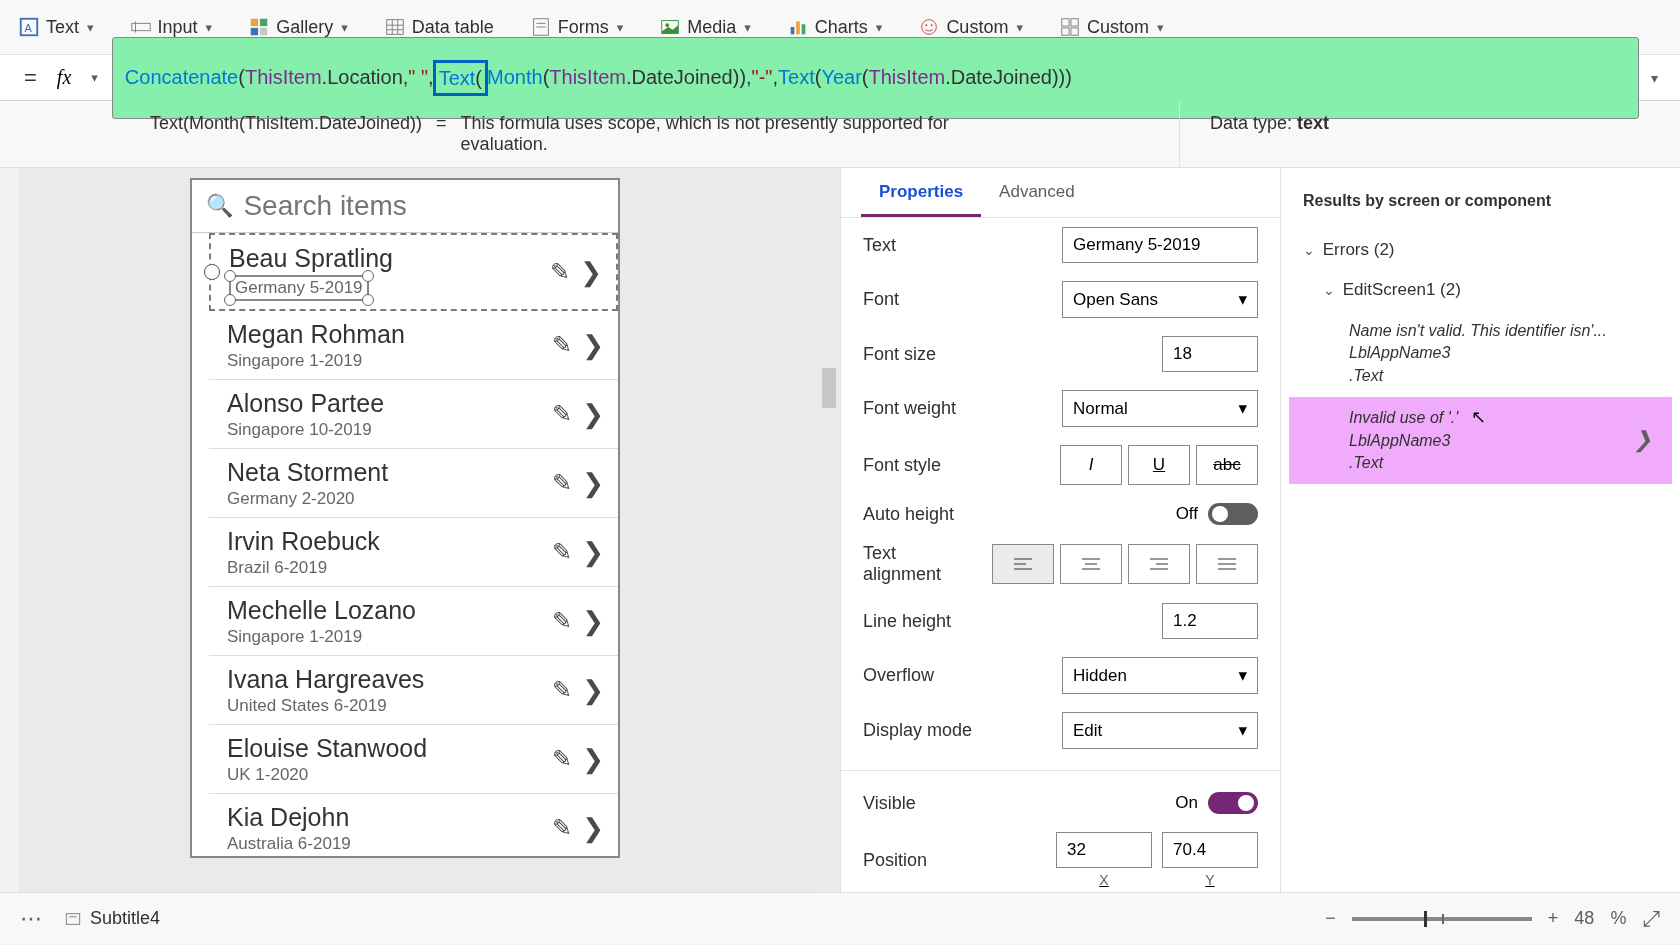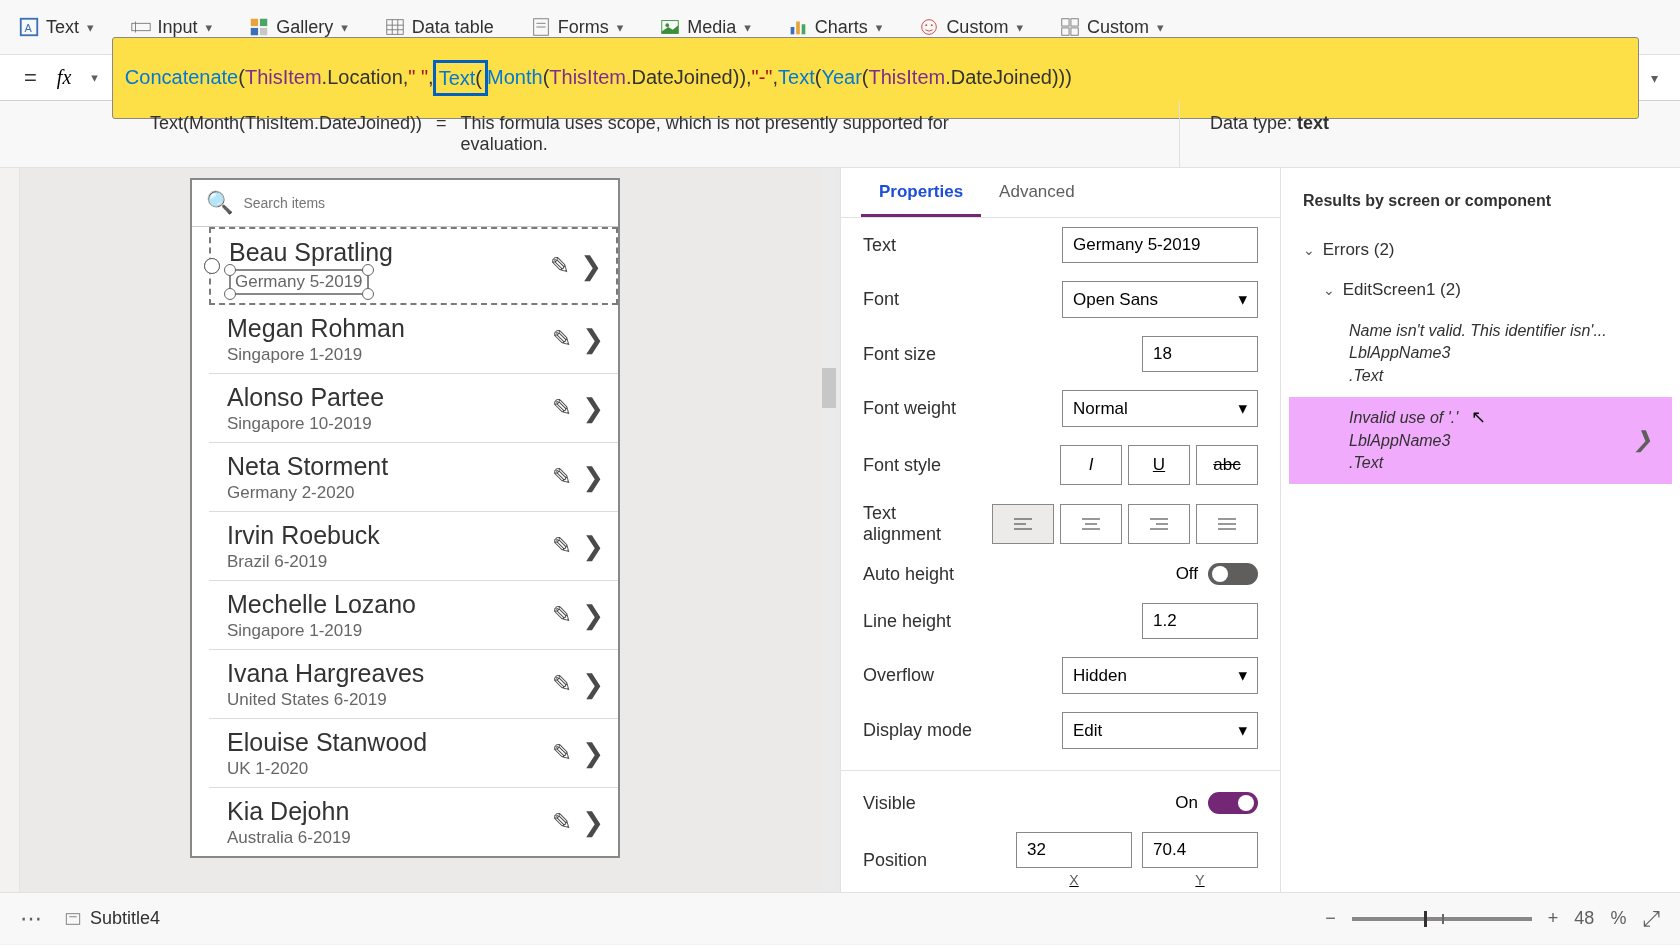--- a/index.html
+++ b/index.html
@@ -8,21 +8,21 @@
 
 .ribbon { background: #f8f8f8; border-bottom: 1px solid #e1e1e1; display: flex; align-items: center; padding: 6px 10px; gap: 20px; height: 55px; }
 .ribbon-item { display: flex; align-items: center; gap: 6px; font-size: 18px; color: #323130; cursor: pointer; padding: 4px 8px; }
 .chevron-small { font-size: 13px; color: #605e5c; margin-left: 2px; }
 
 
 .formula-row { display: flex; align-items: center; background: #fff; border-bottom: 1px solid #d2d0ce; height: 46px; padding: 0 10px; }
 .fx-eq { font-size: 22px; color: #323130; padding: 0 14px; }
 .fx-label { font-family: "Segoe UI", serif; font-style: italic; font-size: 20px; padding: 0 6px; }
 .fx-chev { font-size: 13px; color: #605e5c; padding: 0 14px; }
-.formula-input { flex: 1; border: 1px solid #8a8886; border-radius: 3px; padding: 6px 12px; font-family: Consolas, monospace; font-size: 20px; background: #fde047; display: flex; align-items: center; overflow: hidden; white-space: nowrap; }
+.formula-input { flex: 1; border: 1px solid #8a8886; border-radius: 3px; padding: 6px 12px; font-family: Consolas, monospace; font-size: 20px; background: #86efac; display: flex; align-items: center; overflow: hidden; white-space: nowrap; }
 .formula-input .tok-fn { color: #0078d4; }
 .formula-input .tok-this { color: #7b2d8e; }
 .formula-input .tok-str { color: #a31515; }
 .formula-input .tok-plain { color: #333; }
 .selbox { border: 3px solid #0061c3; padding: 0 3px; margin: 16px -1px; display: inline-block; line-height: 30px; }
 .formula-expand { padding: 0 12px; font-size: 14px; color: #605e5c; }
 
 
 .tooltip-strip { display: flex; background: #f8f8f8; border-bottom: 1px solid #e1e1e1; font-size: 18px; color: #323130; }
 .tooltip-left { padding: 12px 20px 12px 150px; border-right: 1px solid #e1e1e1; display: flex; flex: 1; gap: 14px; }
@@ -31,21 +31,21 @@
 .tooltip-right { padding: 12px 30px; white-space: nowrap; width: 500px; }
 .tooltip-right b { font-weight: 600; }
 
 
 .workspace { display: flex; height: calc(100% - 55px - 46px - 68px - 52px); }
 .left-rail { width: 20px; background: #f3f2f1; border-right: 1px solid #e5e5e5; }
 .canvas-area { flex: 1; background: #eceae8; position: relative; display: flex; padding: 10px 20px 0 170px; }
 .gallery-box { width: 430px; background: #fff; border: 2px solid #888; height: 680px; overflow: hidden; position: relative; }
 .search-wrap { border-bottom: 1px solid #ccc; padding: 10px 14px; display: flex; align-items: center; gap: 10px; }
 .search-icon { font-size: 22px; color: #333; }
-.search-field { flex: 1; border: none; font-size: 14px; color: #767676; outline: none; }
+.search-field { flex: 1; border: none; font-size: 28px; color: #767676; outline: none; }
 .glist { overflow-y: auto; height: calc(100% - 56px); }
 .gitem { border-bottom: 1px solid #dcdcdc; padding: 8px 14px 8px 18px; display: flex; align-items: center; position: relative; margin-left: 17px; }
 .gitem.selected { border: 2px dashed #7a7a7a; }
 .gitem.selected::before, .gitem.selected::after { content:""; position:absolute; width:14px; height:14px; border:1px solid #666; border-radius:50%; background:#fff; left:-7px; }
 .gitem.selected::before { top: 50%; transform: translateY(-50%); }
 .gitem-info { flex: 1; }
 .gitem-name { font-size: 25px; color: #333; line-height: 1.2; }
 .gitem-sub { font-size: 17px; color: #666; margin-top: 2px; }
 .gitem-actions { display: flex; gap: 10px; align-items: center; }
 .pencil { font-size: 24px; color: #4a4a4a; }
@@ -59,21 +59,21 @@
 
 
 .props-panel { width: 440px; background: #fff; border-left: 1px solid #e1e1e1; overflow-y: auto; }
 .props-tabs { display: flex; border-bottom: 1px solid #e1e1e1; padding: 0 20px; }
 .ptab { padding: 14px 18px 12px; font-size: 17px; color: #605e5c; cursor: pointer; }
 .ptab.active { color: #1d4ed8; font-weight: 600; border-bottom: 3px solid #742774; }
 .prow { display: flex; align-items: center; padding: 9px 22px; gap: 14px; }
 .prow-label { flex: 1; font-size: 18px; color: #323130; }
 .pinput { width: 196px; border: 1px solid #8a8886; padding: 7px 10px; font-size: 17px; background: #fff; }
 .pselect { width: 196px; border: 1px solid #8a8886; padding: 7px 10px; font-size: 17px; background: #fff; display: flex; justify-content: space-between; align-items: center; }
-.pnum { width: 116px; border: 1px solid #8a8886; padding: 7px 10px; font-size: 17px; }
+.pnum { width: 96px; border: 1px solid #8a8886; padding: 7px 10px; font-size: 17px; }
 .btngroup { display: flex; gap: 6px; }
 .bgbtn { width: 62px; height: 40px; border: 1px solid #8a8886; background: #fff; display: flex; align-items: center; justify-content: center; font-size: 17px; }
 .bgbtn.active { background: #edebe9; }
 .toggle { width: 50px; height: 22px; border-radius: 11px; background: #605e5c; position: relative; }
 .toggle-knob { width: 16px; height: 16px; border-radius: 50%; background: #fff; position: absolute; top: 3px; left: 4px; }
 .toggle.on { background: #742774; }
 .toggle.on .toggle-knob { left: auto; right: 4px; }
 .toggle-wrap { display: flex; align-items: center; gap: 10px; font-size: 17px; }
 .pair-wrap { display: flex; gap: 10px; text-decoration: underline; }
 .pair { text-align: center; }
@@ -376,20 +376,29 @@
           </div>
         <div class="bgbtn">
             <u>U</u>
           </div>
         <div class="bgbtn">
             <s>abc</s>
           </div>
       </div>
     </div>
     <div class="prow">
+        <span class="prow-label">Auto height</span>
+        <div class="toggle-wrap">
+          <span>Off</span>
+          <div class="toggle">
+            <div class="toggle-knob"></div>
+          </div>
+        </div>
+      </div>
+    <div class="prow">
         <span class="prow-label">Text alignment</span>
       <div class="btngroup">
         <div class="bgbtn active">
             <svg width="18" height="14">
               <line x1="0" y1="2" x2="18" y2="2" stroke="#333"></line>
               <line x1="0" y1="7" x2="12" y2="7" stroke="#333"></line>
               <line x1="0" y1="12" x2="18" y2="12" stroke="#333"></line>
             </svg>
           </div>
         <div class="bgbtn">
@@ -409,29 +418,20 @@
         <div class="bgbtn">
             <svg width="18" height="14">
               <line x1="0" y1="2" x2="18" y2="2" stroke="#333"></line>
               <line x1="0" y1="7" x2="18" y2="7" stroke="#333"></line>
               <line x1="0" y1="12" x2="18" y2="12" stroke="#333"></line>
             </svg>
           </div>
       </div>
     </div>
     <div class="prow">
-        <span class="prow-label">Auto height</span>
-        <div class="toggle-wrap">
-          <span>Off</span>
-          <div class="toggle">
-            <div class="toggle-knob"></div>
-          </div>
-        </div>
-      </div>
-    <div class="prow">
         <span class="prow-label">Line height</span>
         <input class="pnum" value="1.2" style="">
       </div>
     <div class="prow">
         <span class="prow-label">Overflow</span>
         <div class="pselect">
           <span>Hidden</span>
           <span>▾</span>
         </div>
       </div>

